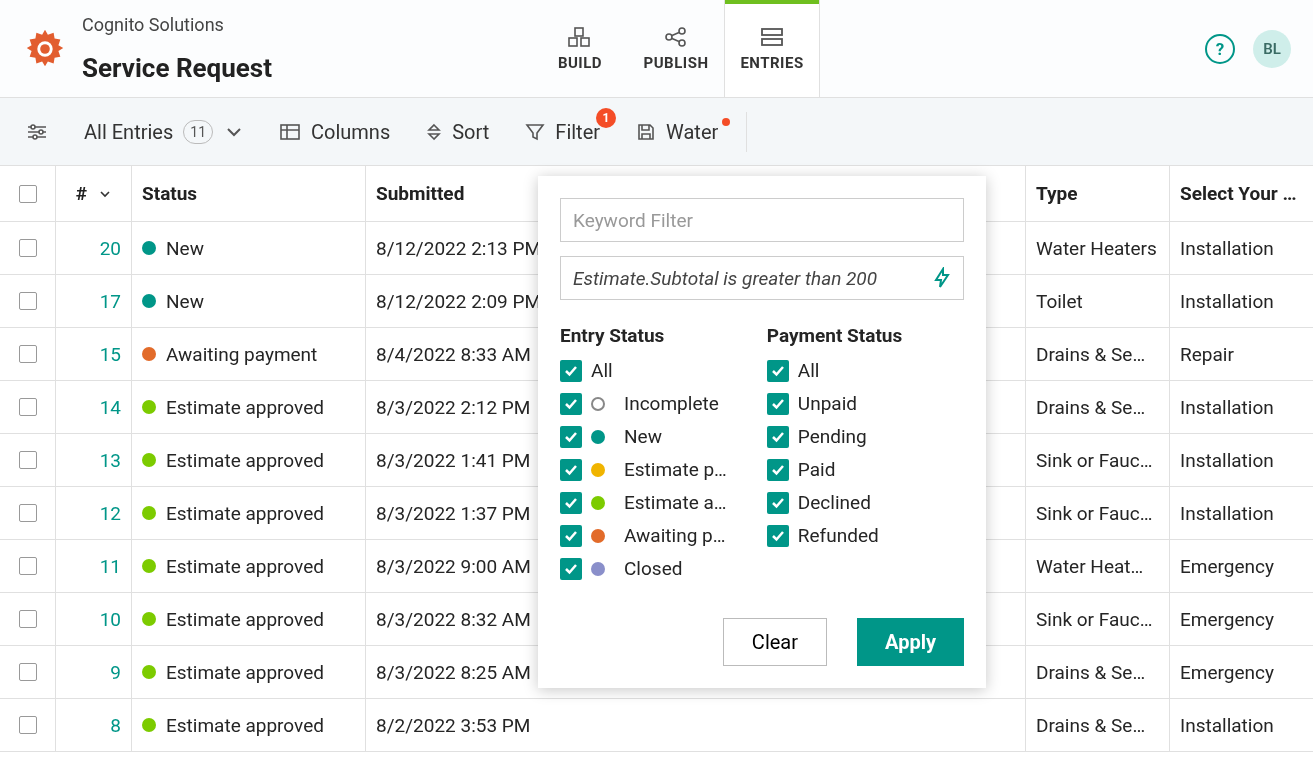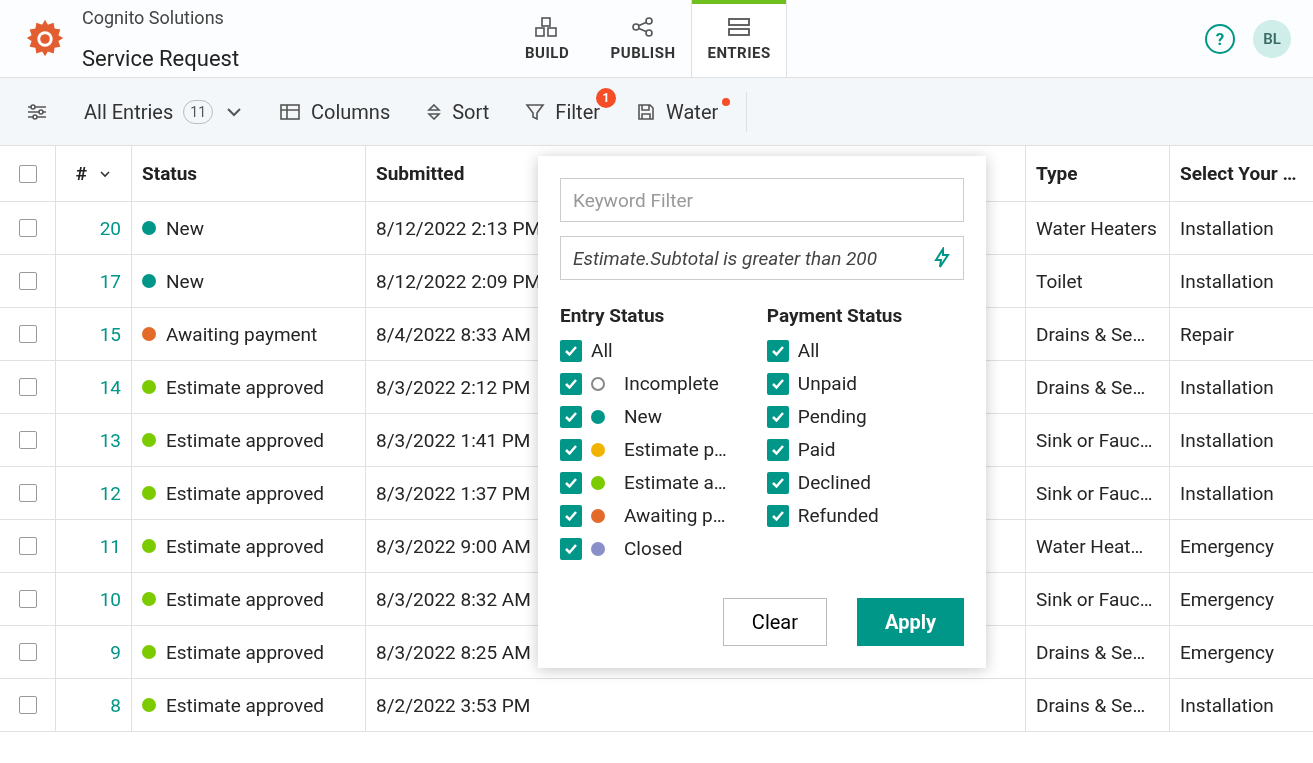--- a/index.html
+++ b/index.html
@@ -26,29 +26,29 @@
     width: 1313px;
     height: 763px;
     overflow: hidden;
     position: relative;
   }
 
   
   .header {
     display: flex;
     align-items: center;
-    height: 78px;
+    height: 98px;
     padding: 0 22px;
     border-bottom: 1px solid var(--border);
     background: var(--header-bg);
   }
   .brand { display: flex; align-items: center; gap: 14px; }
   .brand-logo { width: 46px; height: 46px; }
   .brand-text .org { font-size: 18px; color: #444; }
-  .brand-text .title { font-size: 22px; font-weight: 400; color: #222; margin-top: 18px;}
+  .brand-text .title { font-size: 26px; font-weight: 700; color: #222; margin-top: 18px;}
   .nav-tabs { display: flex; margin-left: 260px; height: 100%; align-items: stretch;}
   .nav-tab {
     display: flex; flex-direction: column; align-items: center; justify-content: center;
     width: 96px; font-size: 15px; font-weight: 700; color: #333; letter-spacing: .5px;
     cursor: pointer; position: relative;
   }
   .nav-tab svg { margin-bottom: 6px; }
   .nav-tab.active {
     background: #fff;
     border-left: 1px solid var(--border);
@@ -111,21 +111,21 @@
   .dot-incomplete { background:#fff; border:2px solid #888; box-sizing:border-box;}
   .dot-pending-est { background:#f0b400;}
   .dot-closed { background:#8a8fca;}
   input[type=checkbox].row-cb {
     width:18px; height:18px; appearance:none; border:1.5px solid #999; border-radius:2px; cursor:pointer; background:#fff;
   }
   .sort-ind { margin-left:12px; }
 
   
   .popover {
-    position:absolute; top:156px; left:538px; width:448px; background:#fff;
+    position:absolute; top:176px; left:538px; width:448px; background:#fff;
     box-shadow: 0 2px 14px rgba(0,0,0,.22); padding:22px 22px 22px 22px; z-index:10;
   }
   .kw-input {
     width:100%; height:44px; border:1px solid #ccc; padding:0 12px; font-size:19px;
     font-family:inherit; outline:none;
   }
   .kw-input::placeholder { color:#999; font-size:19px;}
   .expr-box {
     margin-top:14px; width:100%; height:44px; border:1px solid #ccc; display:flex; align-items:center;
     padding:0 12px; justify-content:space-between;

